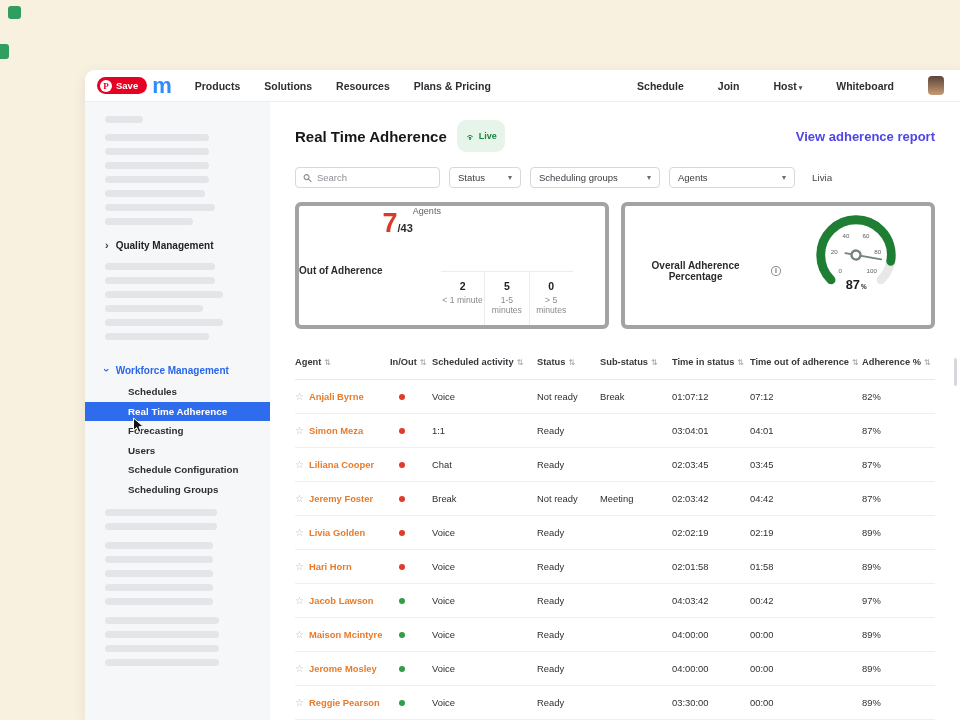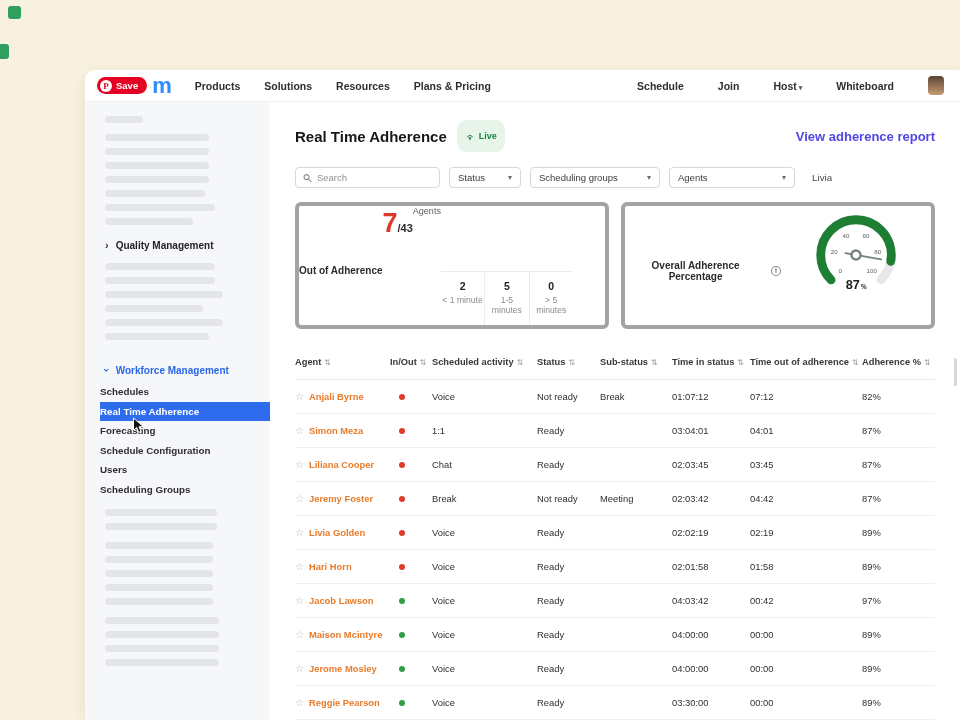--- a/index.html
+++ b/index.html
@@ -24,21 +24,21 @@
   .app-body { display:flex; height:calc(100% - 32px); }
 
   
   .sidebar { width:185px; background:#f6f7f8; padding:14px 0 0 20px; position:relative; flex-shrink:0; overflow:hidden; }
   .sk { height:7px; border-radius:4px; background:#e4e5e8; margin-bottom:7px; }
   .side-row { display:flex; align-items:center; gap:7px; font-size:10px; font-weight:700; color:#232327; height:12px; cursor:pointer; }
   .chev { font-size:11px; line-height:10px; color:#3a3a40; font-weight:700; }
   .rot90 { display:inline-block; transform:rotate(90deg); }
   .wfm-label { color:#2a66e8; }
   .sub-list { margin-left:-20px; margin-top:6px; }
-  .side-sub { width:185px; height:19.5px; line-height:19.5px; font-size:9.8px; font-weight:600; color:#2e2e33; cursor:pointer; white-space:nowrap;margin-left:15px; }
+  .side-sub { width:185px; padding-left:43px; height:19.5px; line-height:19.5px; font-size:9.8px; font-weight:600; color:#2e2e33; cursor:pointer; white-space:nowrap; }
   .side-sub.selected { background:#2e6ced; color:#fff; }
   .cursor-svg { position:absolute; left:47px; top:315px; z-index:5; pointer-events:none; }
 
   
   .main { flex:1; padding:18px 25px 0 25px; position:relative; overflow:hidden; background:#fff; }
   .main-head { display:flex; align-items:center; }
   .page-title { font-size:15px; font-weight:700; color:#17171a; }
   .live-badge { margin-left:10px; display:flex; align-items:center; gap:4px; background:#e6f4ea; color:#14883e; font-size:9px; font-weight:700; border-radius:9px; height:15px; padding:16px 8px; }
   .report-link { margin-left:auto; font-size:13px; font-weight:600; color:#4f46e5; cursor:pointer; }
 
@@ -144,22 +144,22 @@
 
         <div class="side-row" style="margin-top:24px">
           <span class="chev rot90" style="color:#2a66e8">›</span>
           <span class="wfm-label">Workforce Management</span>
         </div>
 
         <div class="sub-list">
             <div class="side-sub">Schedules</div>
             <div class="side-sub selected">Real Time Adherence</div>
             <div class="side-sub">Forecasting</div>
+            <div class="side-sub">Users</div>
             <div class="side-sub">Schedule Configuration</div>
-            <div class="side-sub">Users</div>
             <div class="side-sub">Scheduling Groups</div>
           </div>
 
         <div style="margin-top:10px">
           <div class="sk" style="width:112px"></div>
           <div class="sk" style="width:112px"></div>
           <div class="sk" style="width:108px; margin-top:12px"></div>
           <div class="sk" style="width:108px"></div>
           <div class="sk" style="width:108px"></div>
           <div class="sk" style="width:108px"></div>

